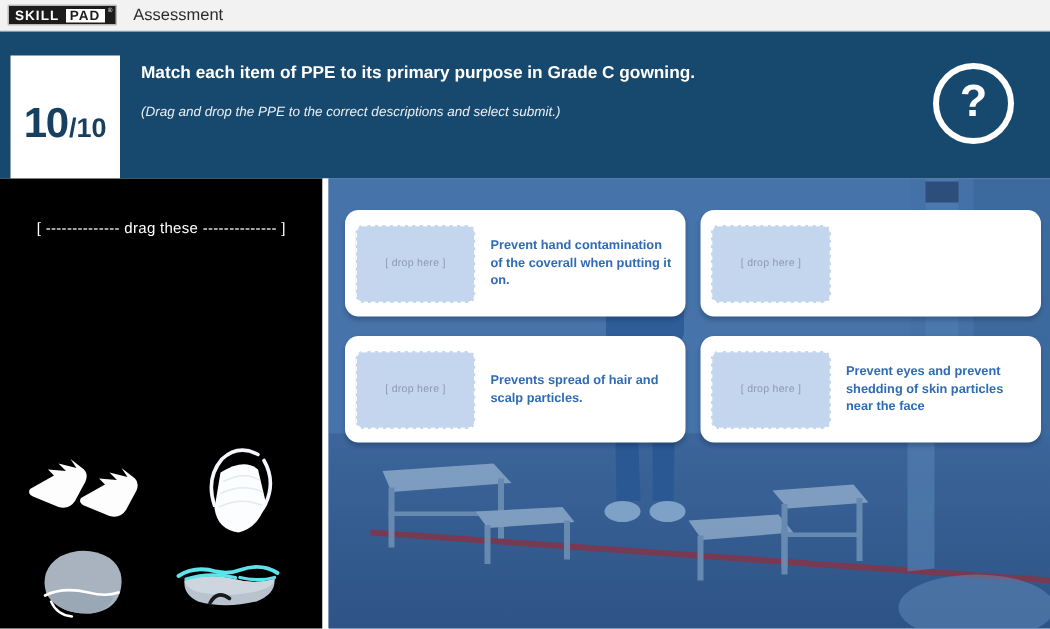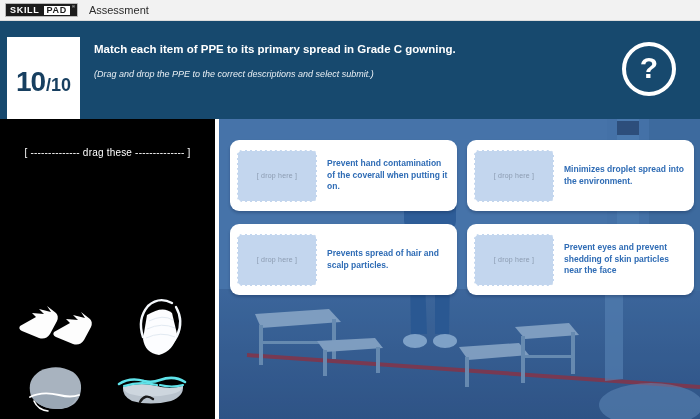--- a/index.html
+++ b/index.html
@@ -195,21 +195,21 @@
 </div>
 
 <div class="header">
   <div class="score-box">
     <div class="score-inner">
       <span class="score-num">10</span>
       <span class="score-den">/10</span>
     </div>
   </div>
   <div class="header-text">
-    <div class="header-title">Match each item of PPE to its primary spread in Grade C gowning.</div>
+    <div class="header-title">Match each item of PPE to its primary purpose in Grade C gowning.</div>
     <div class="header-sub">(Drag and drop the PPE to the correct descriptions and select submit.)</div>
   </div>
   <div class="help-btn">?</div>
 </div>
 
 <div class="body">
 
   <div class="palette">
     <div class="palette-label">[ -------------- drag these -------------- ]</div>
 
@@ -314,21 +314,20 @@
 
     <div class="cards">
 
       <div class="card">
         <div class="dropzone">[ drop here ]</div>
         <div class="card-text">Prevent hand contamination of the coverall when putting it on.</div>
       </div>
 
       <div class="card">
         <div class="dropzone">[ drop here ]</div>
-        <div class="card-text">Minimizes droplet spread into the environment.</div>
       </div>
 
       <div class="card">
         <div class="dropzone">[ drop here ]</div>
         <div class="card-text">Prevents spread of hair and scalp particles.</div>
       </div>
 
       <div class="card">
         <div class="dropzone">[ drop here ]</div>
         <div class="card-text">Prevent eyes and prevent shedding of skin particles near the face</div>

